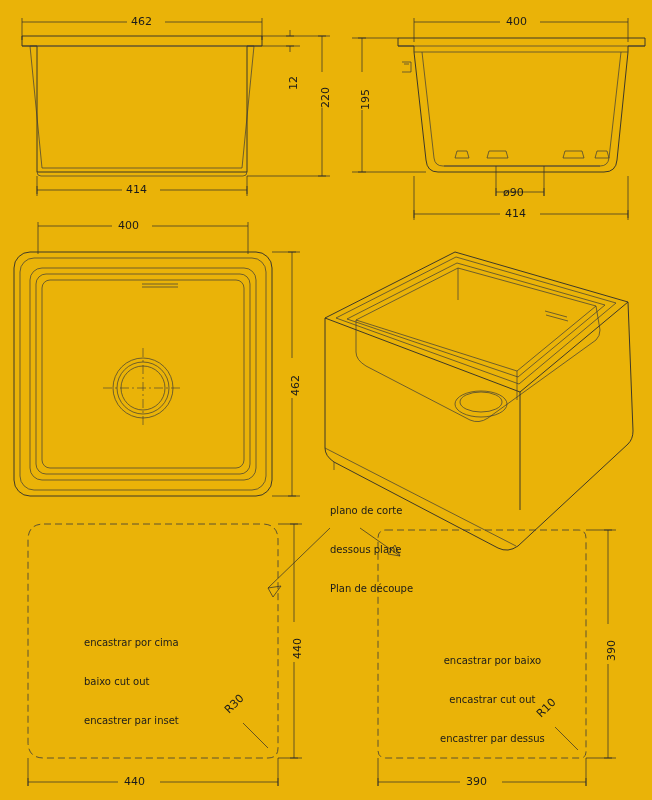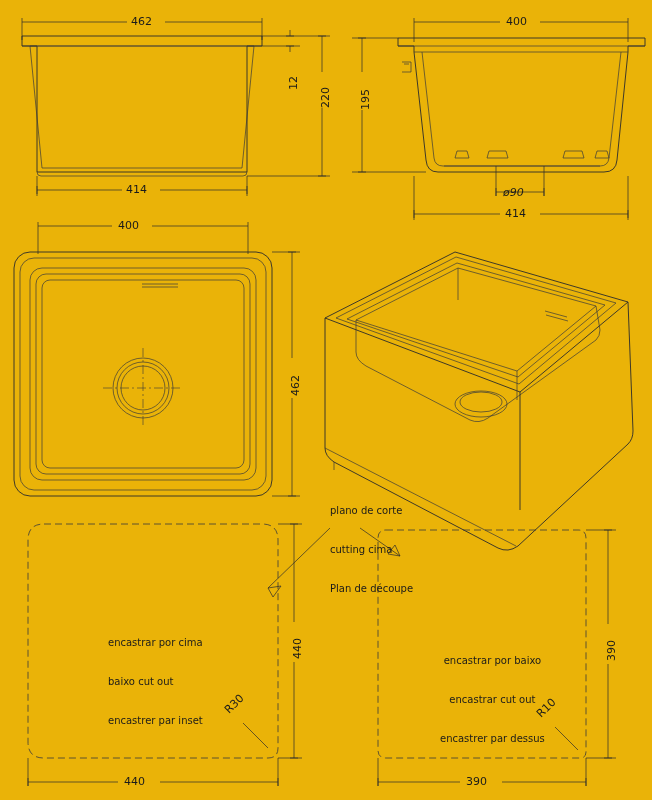--- a/index.html
+++ b/index.html
@@ -232,33 +232,33 @@
     </g>
   </svg>
 
   <div class="dim-text" style="left:131px; top:15px;">462</div>
   <div class="dim-text" style="left:126px; top:183px;">414</div>
   <div class="dim-text rot90" style="left:287px; top:90px;">12</div>
   <div class="dim-text rot90" style="left:319px; top:108px;">220</div>
 
   <div class="dim-text" style="left:506px; top:15px;">400</div>
   <div class="dim-text rot90" style="left:359px; top:110px;">195</div>
-  <div class="dim-text" style="left:503px; top:186px;font-style:italic;">ø90</div>
+  <div class="dim-text" style="left:503px; top:186px;">ø90</div>
   <div class="dim-text" style="left:505px; top:207px;">414</div>
 
   <div class="dim-text" style="left:118px; top:219px;">400</div>
   <div class="dim-text rot90" style="left:289px; top:396px;">462</div>
 
   <div class="label-block" style="left:330px; top:478px;">
     <div>plano de corte</div>
-    <div>cutting cima</div>
+    <div>dessous plane</div>
     <div>Plan de découpe</div>
   </div>
 
-  <div class="label-block" style="left:108px; top:610px;">
+  <div class="label-block" style="left:84px; top:610px;">
     <div>encastrar por cima</div>
     <div>baixo cut out</div>
     <div>encastrer par inset</div>
   </div>
   <div class="dim-text rot90" style="left:291px; top:659px;">440</div>
   <div class="dim-text" style="left:124px; top:775px;">440</div>
   <div class="dim-text" style="left:222px; top:707px; transform: rotate(-45deg); transform-origin: left top;">R30</div>
 
   <div class="label-block" style="left:440px; top:628px;text-align:center;">
     <div>encastrar por baixo</div>

